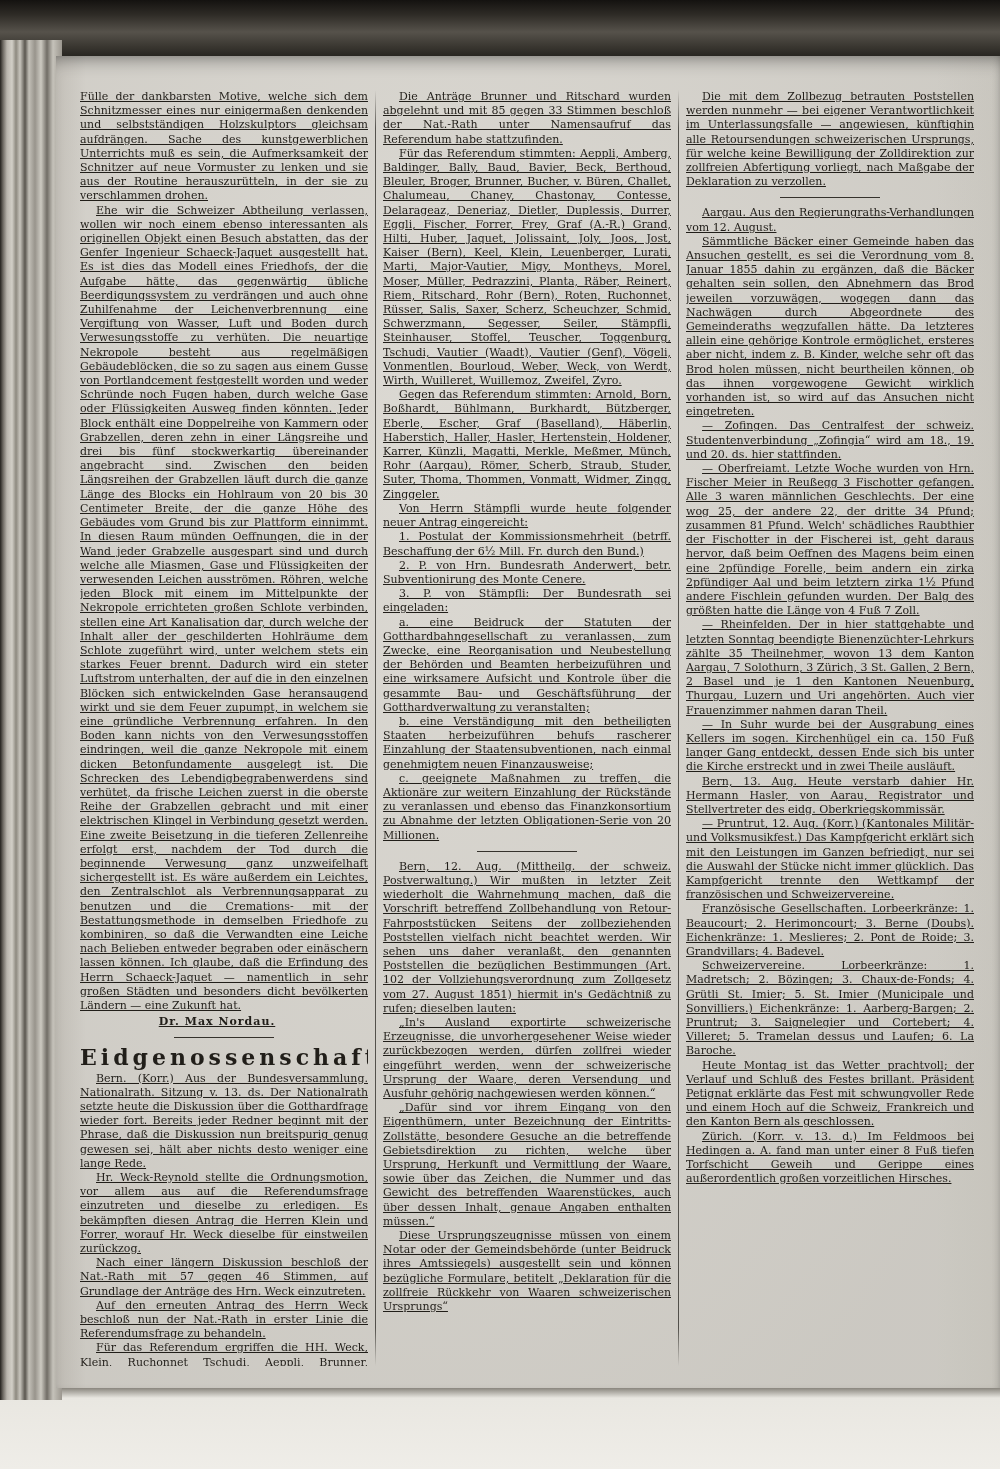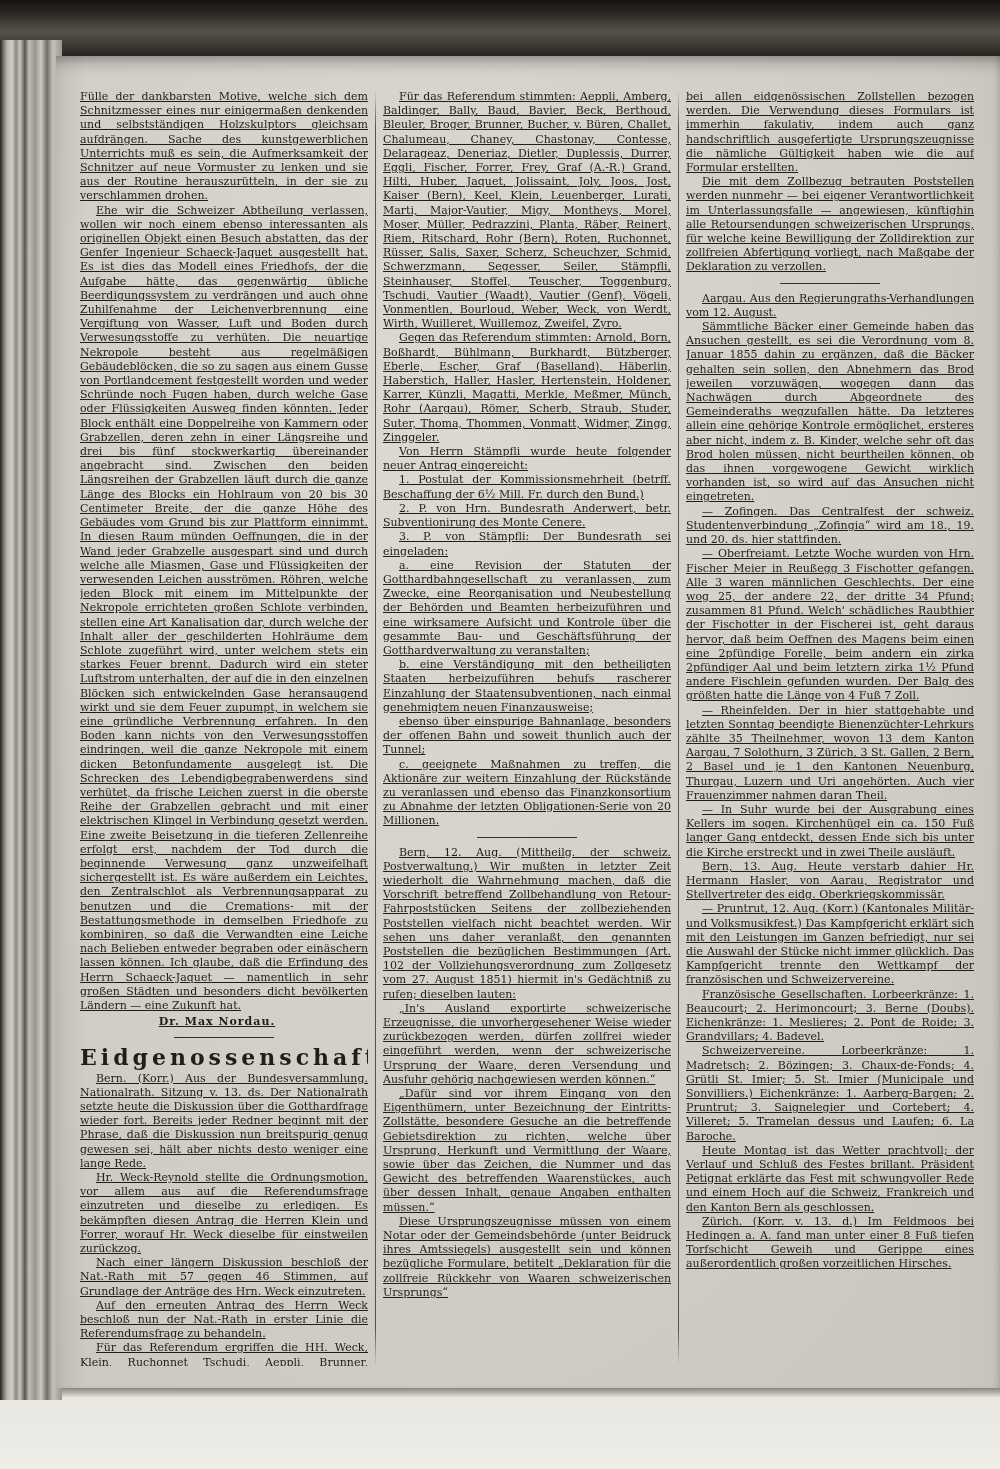--- a/index.html
+++ b/index.html
@@ -76,39 +76,38 @@
           <div class="article-rule"></div>
           <h2 class="heading">Eidgenossenschaft.</h2>
           <p class="paragraph">Bern. (Korr.) Aus der Bundesversammlung. Nationalrath. Sitzung v. 13. ds. Der Nationalrath setzte heute die Diskussion über die Gotthardfrage wieder fort. Bereits jeder Redner beginnt mit der Phrase, daß die Diskussion nun breitspurig genug gewesen sei, hält aber nichts desto weniger eine lange Rede.</p>
           <p class="paragraph">Hr. Weck-Reynold stellte die Ordnungsmotion, vor allem aus auf die Referendumsfrage einzutreten und dieselbe zu erledigen. Es bekämpften diesen Antrag die Herren Klein und Forrer, worauf Hr. Weck dieselbe für einstweilen zurückzog.</p>
           <p class="paragraph">Nach einer längern Diskussion beschloß der Nat.-Rath mit 57 gegen 46 Stimmen, auf Grundlage der Anträge des Hrn. Weck einzutreten.</p>
           <p class="paragraph">Auf den erneuten Antrag des Herrn Weck beschloß nun der Nat.-Rath in erster Linie die Referendumsfrage zu behandeln.</p>
           <p class="paragraph">Für das Referendum ergriffen die HH. Weck, Klein, Ruchonnet Tschudi, Aeppli, Brunner, Steinhauser und Joly das Wort. Gegen dasselbe treten auf die HH. Haller, Thoma, Römer, Bützberger. Es erfolgte nun die Abstimmung.</p>
         </div>
       <div class="vrule"></div>
       <div class="col">
+          <p class="paragraph">Die Anträge Brunner und Ritschard wurden abgelehnt und mit 85 gegen 33 Stimmen beschloß der Nat.-Rath unter Namensaufruf das Referendum habe stattzufinden.</p>
           <p class="paragraph">Für das Referendum stimmten: Aeppli, Amberg, Baldinger, Bally, Baud, Bavier, Beck, Berthoud, Bleuler, Broger, Brunner, Bucher, v. Büren, Challet, Chalumeau, Chaney, Chastonay, Contesse, Delarageaz, Deneriaz, Dietler, Duplessis, Durrer, Eggli, Fischer, Forrer, Frey, Graf (A.-R.) Grand, Hilti, Huber, Jaquet, Jolissaint, Joly, Joos, Jost, Kaiser (Bern), Keel, Klein, Leuenberger, Lurati, Marti, Major-Vautier, Migy, Montheys, Morel, Moser, Müller, Pedrazzini, Planta, Räber, Reinert, Riem, Ritschard, Rohr (Bern), Roten, Ruchonnet, Rüsser, Salis, Saxer, Scherz, Scheuchzer, Schmid, Schwerzmann, Segesser, Seiler, Stämpfli, Steinhauser, Stoffel, Teuscher, Toggenburg, Tschudi, Vautier (Waadt), Vautier (Genf), Vögeli, Vonmentlen, Bourloud, Weber, Weck, von Werdt, Wirth, Wuilleret, Wuillemoz, Zweifel, Zyro.</p>
           <p class="paragraph">Gegen das Referendum stimmten: Arnold, Born, Boßhardt, Bühlmann, Burkhardt, Bützberger, Eberle, Escher, Graf (Baselland), Häberlin, Haberstich, Haller, Hasler, Hertenstein, Holdener, Karrer, Künzli, Magatti, Merkle, Meßmer, Münch, Rohr (Aargau), Römer, Scherb, Straub, Studer, Suter, Thoma, Thommen, Vonmatt, Widmer, Zingg, Zinggeler.</p>
           <p class="paragraph">Von Herrn Stämpfli wurde heute folgender neuer Antrag eingereicht:</p>
           <p class="paragraph">1. Postulat der Kommissionsmehrheit (betrff. Beschaffung der 6½ Mill. Fr. durch den Bund.)</p>
           <p class="paragraph">2. P. von Hrn. Bundesrath Anderwert, betr. Subventionirung des Monte Cenere.</p>
           <p class="paragraph">3. P. von Stämpfli: Der Bundesrath sei eingeladen:</p>
-          <p class="paragraph">a. eine Revision der Statuten der Gotthardbahngesellschaft zu veranlassen, zum Zwecke, eine Reorganisation und Neubestellung der Behörden und Beamten herbeizuführen und eine wirksamere Aufsicht und Kontrole über die gesammte Bau- und Geschäftsführung der Gotthardverwaltung zu veranstalten;</p>
+          <p class="paragraph">a. eine Beidruck der Statuten der Gotthardbahngesellschaft zu veranlassen, zum Zwecke, eine Reorganisation und Neubestellung der Behörden und Beamten herbeizuführen und eine wirksamere Aufsicht und Kontrole über die gesammte Bau- und Geschäftsführung der Gotthardverwaltung zu veranstalten;</p>
           <p class="paragraph">b. eine Verständigung mit den betheiligten Staaten herbeizuführen behufs rascherer Einzahlung der Staatensubventionen, nach einmal genehmigtem neuen Finanzausweise;</p>
-          <p class="paragraph">ebenso über einspurige Bahnanlage, besonders der offenen Bahn und soweit thunlich auch der Tunnel;</p>
           <p class="paragraph">c. geeignete Maßnahmen zu treffen, die Aktionäre zur weitern Einzahlung der Rückstände zu veranlassen und ebenso das Finanzkonsortium zu Abnahme der letzten Obligationen-Serie von 20 Millionen.</p>
           <div class="article-rule"></div>
           <p class="paragraph">Bern, 12. Aug. (Mittheilg. der schweiz. Postverwaltung.) Wir mußten in letzter Zeit wiederholt die Wahrnehmung machen, daß die Vorschrift betreffend Zollbehandlung von Retour-Fahrpoststücken Seitens der zollbeziehenden Poststellen vielfach nicht beachtet werden. Wir sehen uns daher veranlaßt, den genannten Poststellen die bezüglichen Bestimmungen (Art. 102 der Vollziehungsverordnung zum Zollgesetz vom 27. August 1851) hiermit in's Gedächtniß zu rufen; dieselben lauten:</p>
           <p class="paragraph">„In's Ausland exportirte schweizerische Erzeugnisse, die unvorhergesehener Weise wieder zurückbezogen werden, dürfen zollfrei wieder eingeführt werden, wenn der schweizerische Ursprung der Waare, deren Versendung und Ausfuhr gehörig nachgewiesen werden können.“</p>
           <p class="paragraph">„Dafür sind vor ihrem Eingang von den Eigenthümern, unter Bezeichnung der Eintritts-Zollstätte, besondere Gesuche an die betreffende Gebietsdirektion zu richten, welche über Ursprung, Herkunft und Vermittlung der Waare, sowie über das Zeichen, die Nummer und das Gewicht des betreffenden Waarenstückes, auch über dessen Inhalt, genaue Angaben enthalten müssen.“</p>
           <p class="paragraph">Diese Ursprungszeugnisse müssen von einem Notar oder der Gemeindsbehörde (unter Beidruck ihres Amtssiegels) ausgestellt sein und können bezügliche Formulare, betitelt „Deklaration für die zollfreie Rückkehr von Waaren schweizerischen Ursprungs“</p>
         </div>
       <div class="vrule"></div>
       <div class="col">
-          <p class="paragraph noindent">bei allen eidgenössischen Zollstellen bezogen werden. Die Verwendung dieses Formulars ist immerhin fakulativ, indem auch ganz handschriftlich ausgefertigte Ursprungszeugnisse die nämliche Gültigkeit haben wie die auf Formular erstellten.</p>
           <p class="paragraph">Die mit dem Zollbezug betrauten Poststellen werden nunmehr — bei eigener Verantwortlichkeit im Unterlassungsfalle — angewiesen, künftighin alle Retoursendungen schweizerischen Ursprungs, für welche keine Bewilligung der Zolldirektion zur zollfreien Abfertigung vorliegt, nach Maßgabe der Deklaration zu verzollen.</p>
           <div class="article-rule"></div>
           <p class="paragraph">Aargau. Aus den Regierungraths-Verhandlungen vom 12. August.</p>
           <p class="paragraph">Sämmtliche Bäcker einer Gemeinde haben das Ansuchen gestellt, es sei die Verordnung vom 8. Januar 1855 dahin zu ergänzen, daß die Bäcker gehalten sein sollen, den Abnehmern das Brod jeweilen vorzuwägen, wogegen dann das Nachwägen durch Abgeordnete des Gemeinderaths wegzufallen hätte. Da letzteres allein eine gehörige Kontrole ermöglichet, ersteres aber nicht, indem z. B. Kinder, welche sehr oft das Brod holen müssen, nicht beurtheilen können, ob das ihnen vorgewogene Gewicht wirklich vorhanden ist, so wird auf das Ansuchen nicht eingetreten.</p>
           <p class="paragraph">— Zofingen. Das Centralfest der schweiz. Studentenverbindung „Zofingia“ wird am 18., 19. und 20. ds. hier stattfinden.</p>
           <p class="paragraph">— Oberfreiamt. Letzte Woche wurden von Hrn. Fischer Meier in Reußegg 3 Fischotter gefangen. Alle 3 waren männlichen Geschlechts. Der eine wog 25, der andere 22, der dritte 34 Pfund; zusammen 81 Pfund. Welch' schädliches Raubthier der Fischotter in der Fischerei ist, geht daraus hervor, daß beim Oeffnen des Magens beim einen eine 2pfündige Forelle, beim andern ein zirka 2pfündiger Aal und beim letztern zirka 1½ Pfund andere Fischlein gefunden wurden. Der Balg des größten hatte die Länge von 4 Fuß 7 Zoll.</p>
           <p class="paragraph">— Rheinfelden. Der in hier stattgehabte und letzten Sonntag beendigte Bienenzüchter-Lehrkurs zählte 35 Theilnehmer, wovon 13 dem Kanton Aargau, 7 Solothurn, 3 Zürich, 3 St. Gallen, 2 Bern, 2 Basel und je 1 den Kantonen Neuenburg, Thurgau, Luzern und Uri angehörten. Auch vier Frauenzimmer nahmen daran Theil.</p>
           <p class="paragraph">— In Suhr wurde bei der Ausgrabung eines Kellers im sogen. Kirchenhügel ein ca. 150 Fuß langer Gang entdeckt, dessen Ende sich bis unter die Kirche erstreckt und in zwei Theile ausläuft.</p>
           <p class="paragraph">Bern, 13. Aug. Heute verstarb dahier Hr. Hermann Hasler, von Aarau, Registrator und Stellvertreter des eidg. Oberkriegskommissär.</p>
           <p class="paragraph">— Pruntrut, 12. Aug. (Korr.) (Kantonales Militär- und Volksmusikfest.) Das Kampfgericht erklärt sich mit den Leistungen im Ganzen befriedigt, nur sei die Auswahl der Stücke nicht immer glücklich. Das Kampfgericht trennte den Wettkampf der französischen und Schweizervereine.</p>

